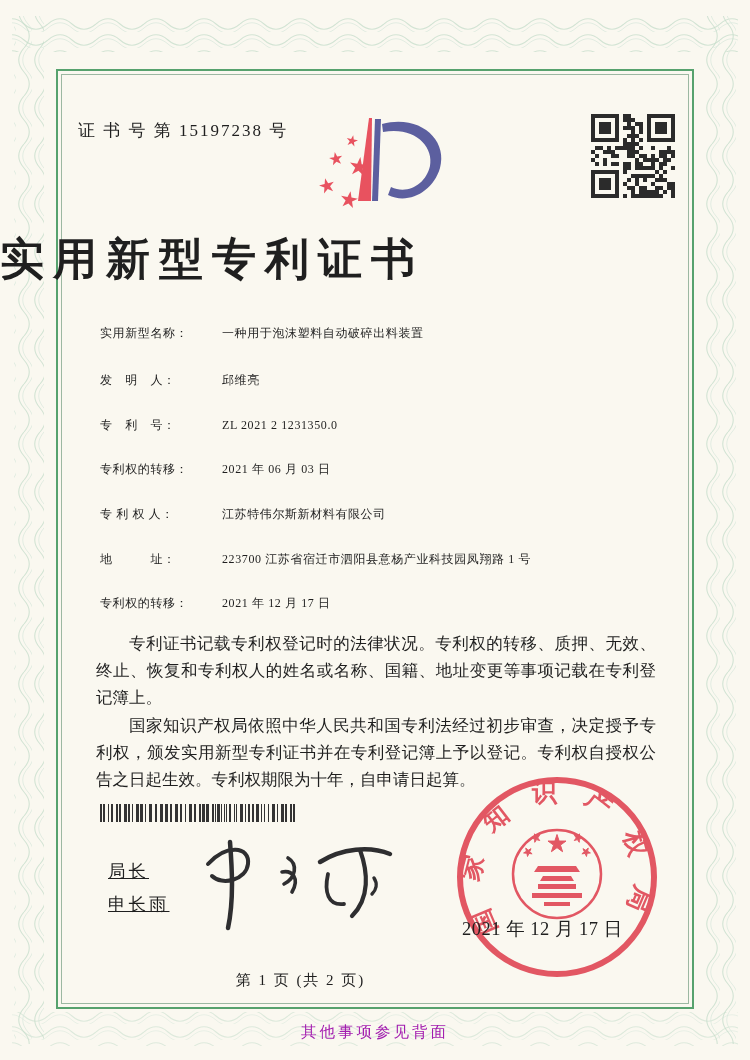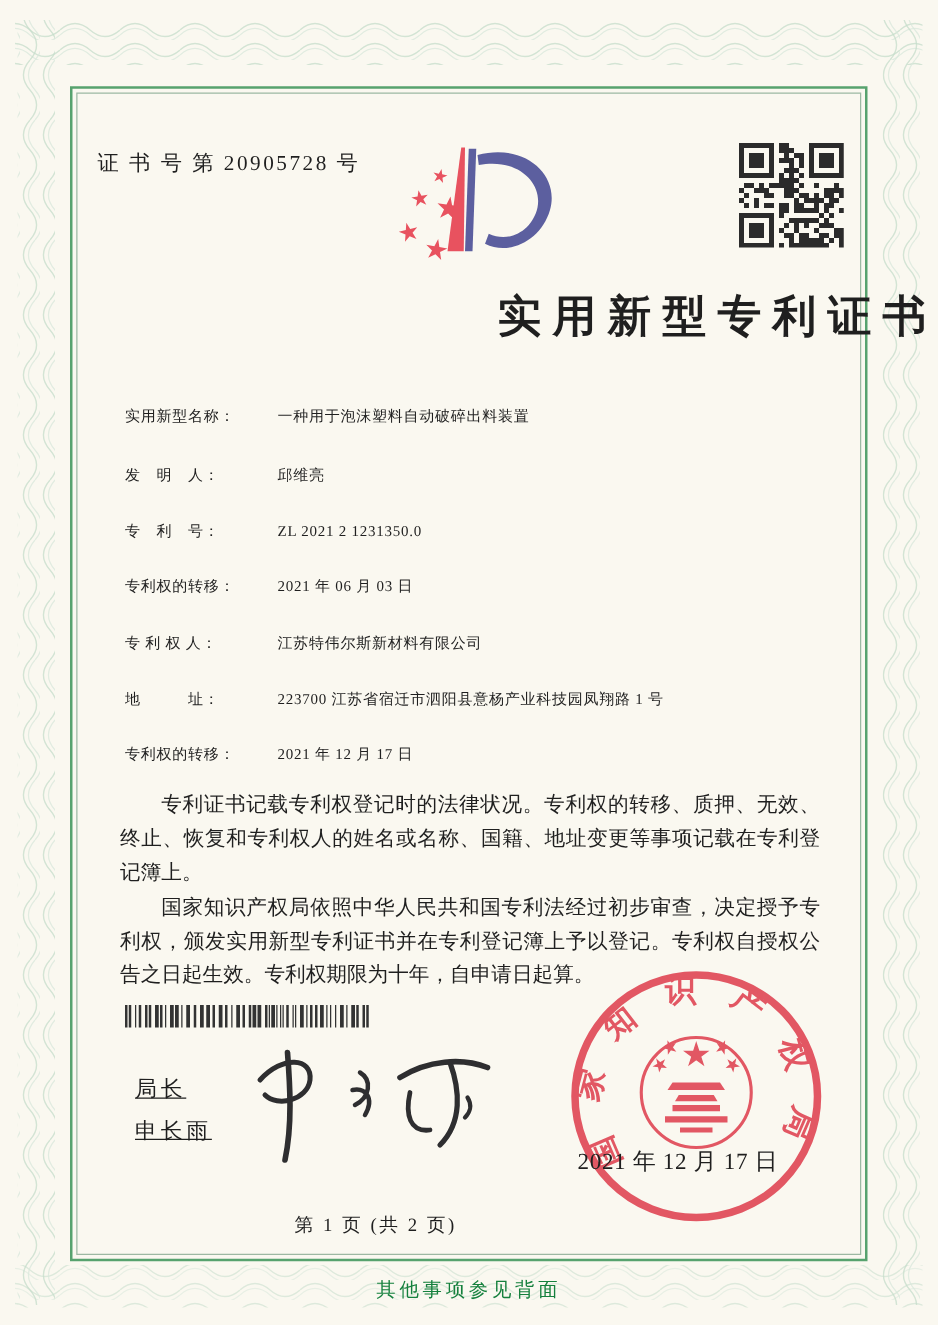--- a/index.html
+++ b/index.html
@@ -16,35 +16,35 @@
   .frame-outer{
     position:absolute;left:56px;top:69px;width:634px;height:936px;
     border:2.5px solid #57a26e;z-index:1;
   }
   .frame-inner{
     position:absolute;left:3px;top:3px;right:3px;bottom:3px;
     border:1px solid #9cb8a2;
   }
   .cert-no{left:78px;top:119px;font-size:17px;letter-spacing:2px;z-index:2;}
   .title{
-    left:0;top:230px;width:750px;text-align:right;
-    font-size:35px;font-weight:bold;letter-spacing:9px;z-index:2;
+    left:0;top:230px;width:750px;text-align:left;
+    font-size:44px;font-weight:bold;letter-spacing:9px;z-index:2;
   }
   .field-row{left:100px;font-size:12px;letter-spacing:0.6px;z-index:2;white-space:nowrap;}
   .field-label{display:inline-block;width:122px;white-space:pre;}
   .field-value{white-space:pre;}
   .grant-no{position:absolute;left:275px;top:0;white-space:nowrap;}
   .paras{
     left:96px;top:630px;width:560px;font-size:16.5px;line-height:1.65;
     text-align:justify;z-index:2;
   }
   .paras p{margin:0;text-indent:2em;}
   .signer{left:108px;font-size:17.5px;letter-spacing:3px;z-index:2;text-decoration:underline;}
   .footer-page{left:0;top:971px;width:601px;text-align:center;font-size:15px;letter-spacing:2px;z-index:2;}
-  .back-note{left:0;top:1022px;width:750px;text-align:center;font-size:15.5px;letter-spacing:3px;z-index:2;color:#15803d;}
+  .back-note{left:0;top:1022px;width:750px;text-align:center;font-size:15.5px;letter-spacing:3px;z-index:2;color:#a21caf;}
   .seal-wrap{left:452px;top:772px;z-index:3;}
   .seal-date{left:462px;top:916px;width:190px;font-size:18.5px;letter-spacing:0.5px;z-index:4;white-space:nowrap;}
   .logo-wrap{left:298px;top:108px;z-index:2;}
   .qr-wrap{left:591px;top:114px;z-index:2;}
   .barcode-wrap{left:100px;top:803px;z-index:2;}
   .sig-wrap{left:192px;top:828px;z-index:2;}
 </style>
 </head>
 <body>
 
@@ -62,21 +62,21 @@
   <rect x="12" y="16" width="726" height="36" fill="url(#wavh)" opacity="0.75"></rect>
   <rect x="12" y="1012" width="726" height="34" fill="url(#wavh)" opacity="0.55"></rect>
   <rect x="14" y="16" width="30" height="1028" fill="url(#wavv)" opacity="0.75"></rect>
   <rect x="706" y="16" width="30" height="1028" fill="url(#wavv)" opacity="0.75"></rect>
 </svg>
 
 <div class="frame-outer">
   <div class="frame-inner"></div>
 </div>
 
-<div class="abs cert-no">证 书 号 第 20905728 号</div>
+<div class="abs cert-no">证 书 号 第 15197238 号</div>
 
 <div class="abs logo-wrap">
   <svg width="165" height="105" viewBox="0 0 165 105">
     <polygon fill="#e8525f" points="55.25,27.13 55.71,31.47 59.97,32.37 55.98,34.15 56.44,38.48 53.52,35.24 49.54,37.01 51.72,33.24 48.80,30.00 53.06,30.91"></polygon>
     <polygon fill="#e8525f" points="36.78,44.11 39.18,48.60 44.18,47.71 40.65,51.37 43.04,55.86 38.46,53.63 34.93,57.29 35.64,52.25 31.07,50.03 36.07,49.14"></polygon>
     <polygon fill="#e8525f" points="62.39,49.10 63.66,56.25 70.85,57.26 64.43,60.67 65.70,67.83 60.47,62.78 54.05,66.19 57.24,59.66 52.01,54.62 59.20,55.63"></polygon>
     <polygon fill="#e8525f" points="27.06,70.24 30.15,75.17 35.78,73.76 32.05,78.21 35.13,83.14 29.74,80.97 26.00,85.42 26.41,79.62 21.02,77.44 26.66,76.04"></polygon>
     <polygon fill="#e8525f" points="52.56,83.14 53.48,89.61 59.91,90.75 54.03,93.61 54.95,100.09 50.40,95.39 44.52,98.25 47.60,92.48 43.05,87.77 49.49,88.91"></polygon>
     <polygon points="71,10 74,10 73,93 60,93" fill="#e8525f"></polygon>
     <polygon points="77,11 83,11 80,93 74,93" fill="#5c5f9f"></polygon>

